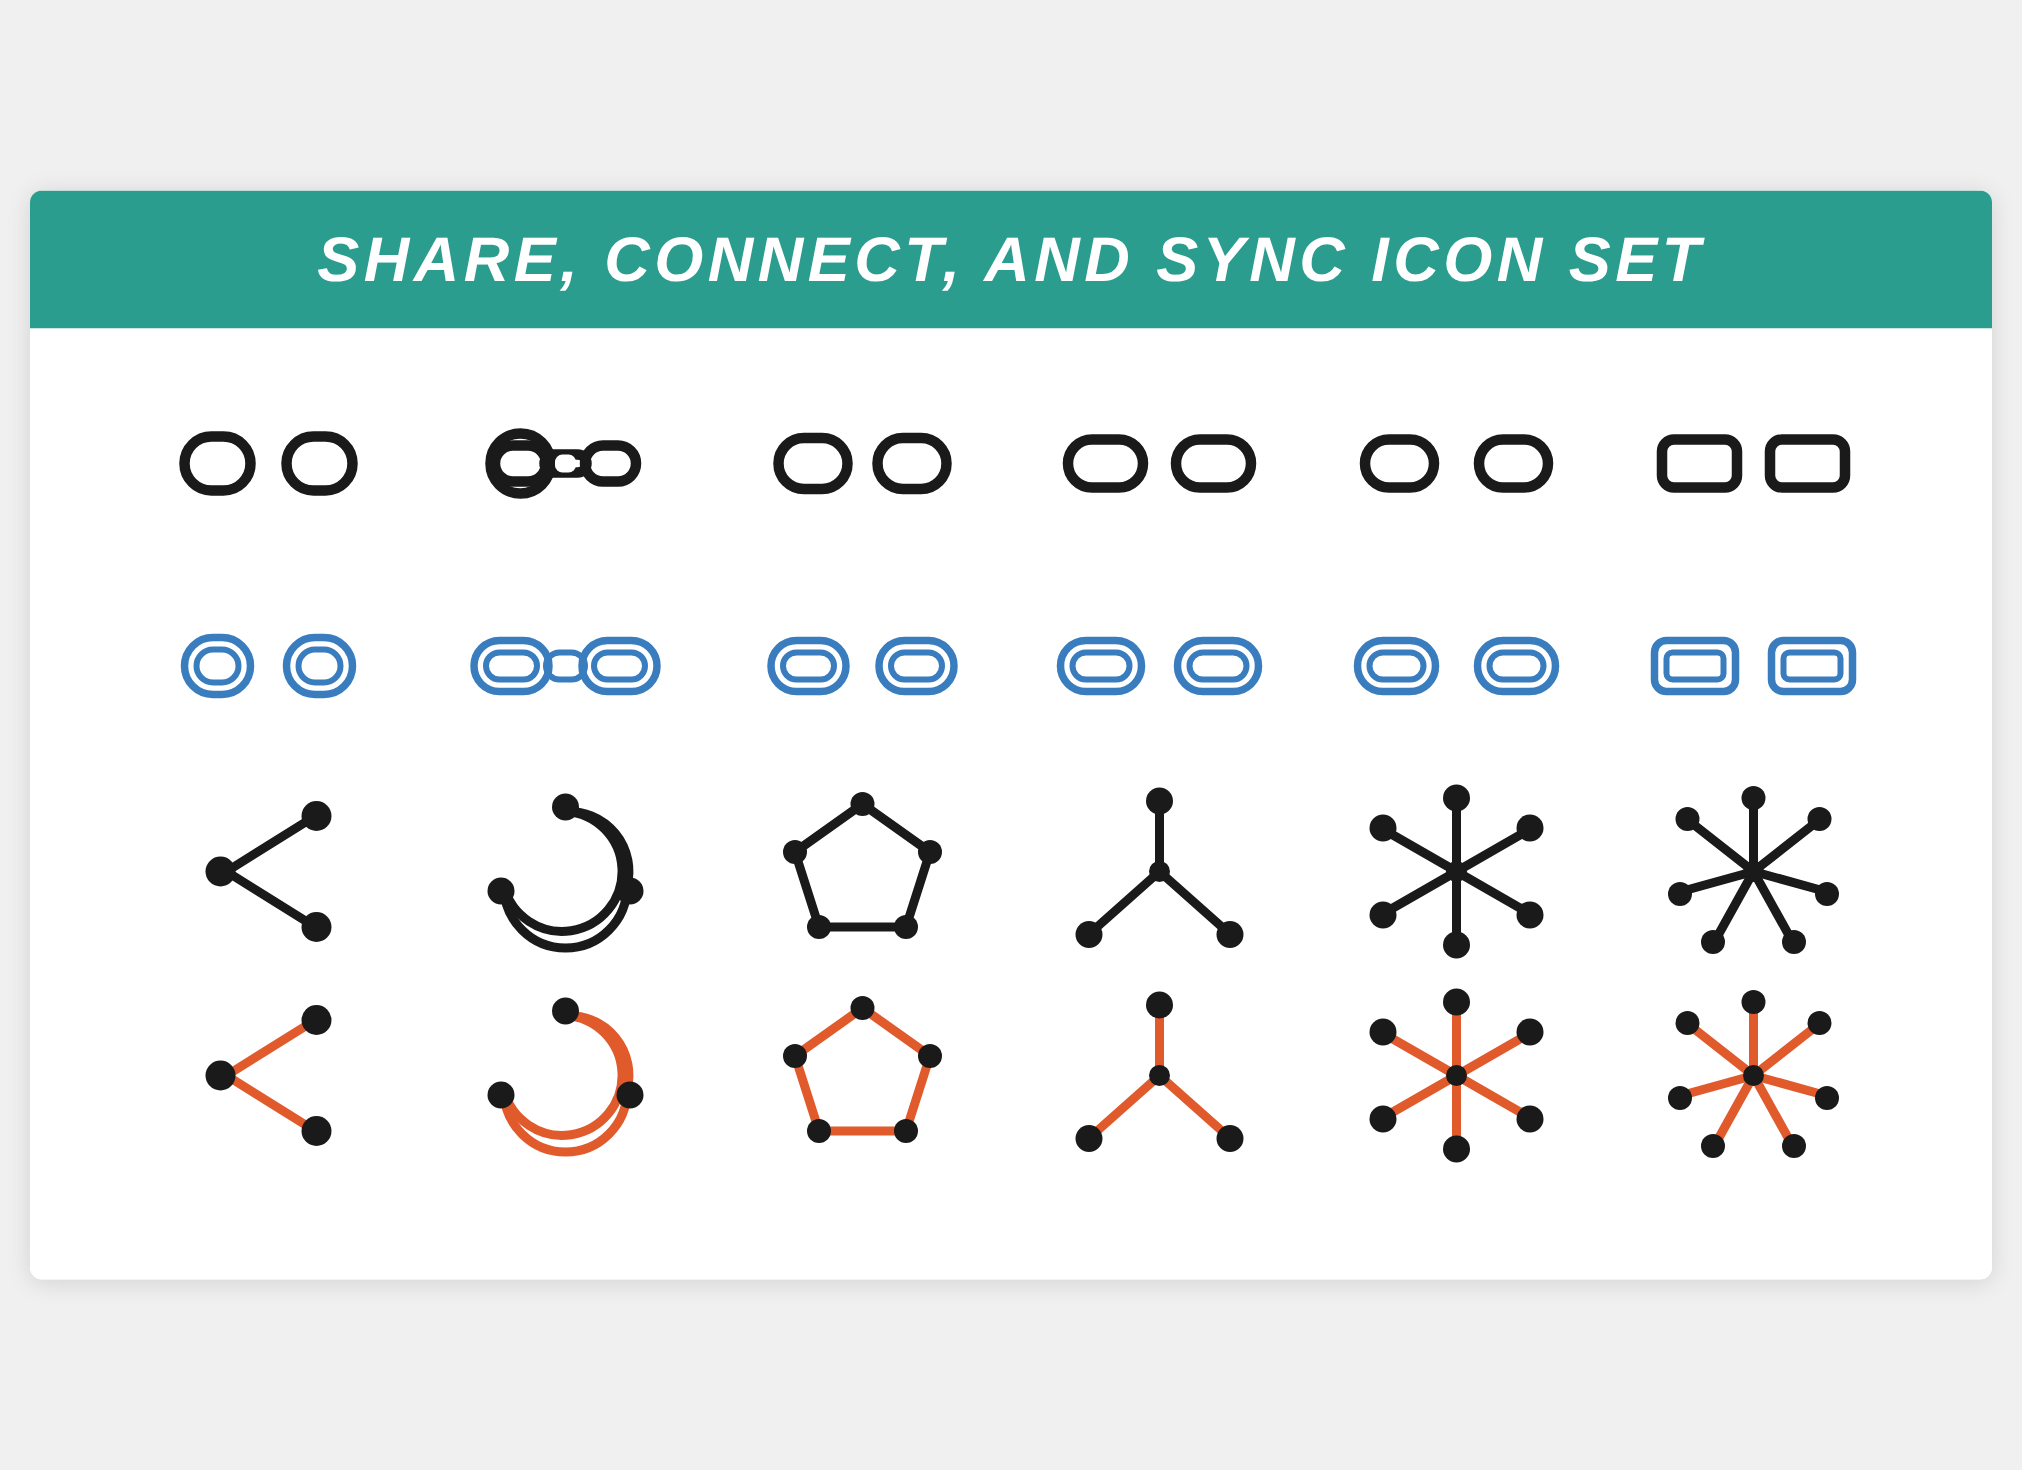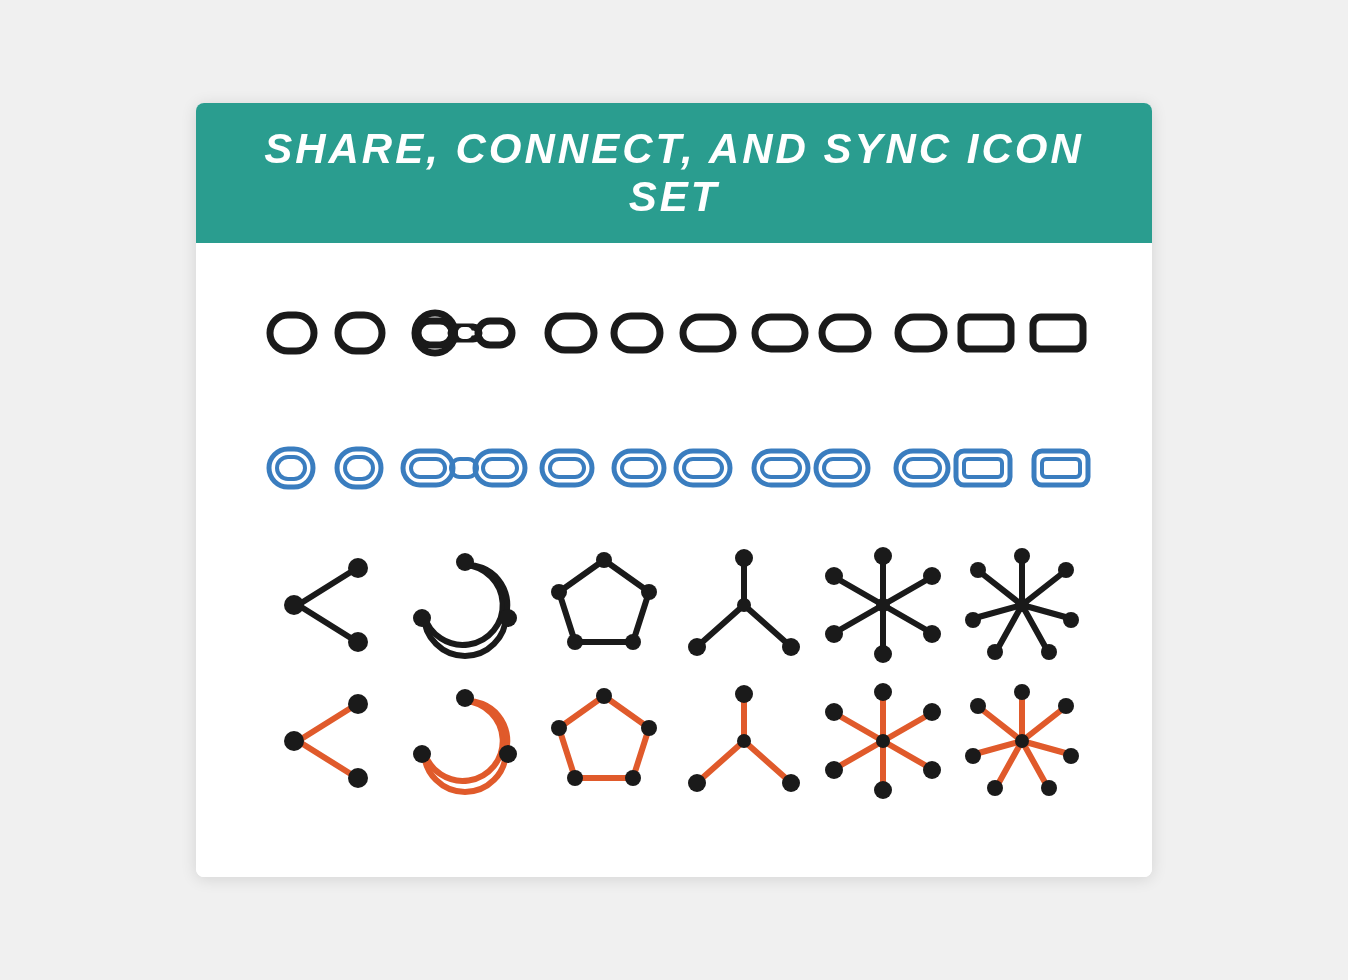--- a/index.html
+++ b/index.html
@@ -6,21 +6,21 @@
     body {
       width: 1348px;
       height: 980px;
       background: #f0f0f0;
       display: flex;
       align-items: center;
       justify-content: center;
       font-family: Arial, sans-serif;
     }
     .card {
-      width: 956px;
+      width: 1308px;
       background: #fff;
       border-radius: 8px;
       overflow: hidden;
       box-shadow: 0 2px 16px rgba(0,0,0,0.12);
     }
     .header {
       background: #2a9d8f;
       padding: 22px 40px;
       text-align: center;
     }

